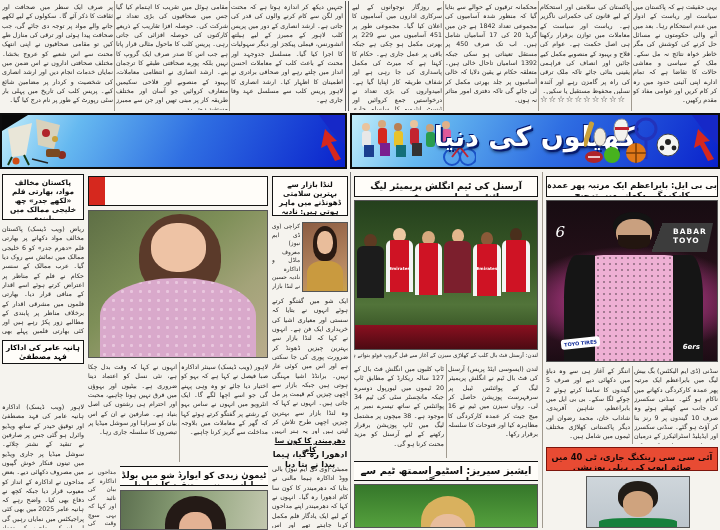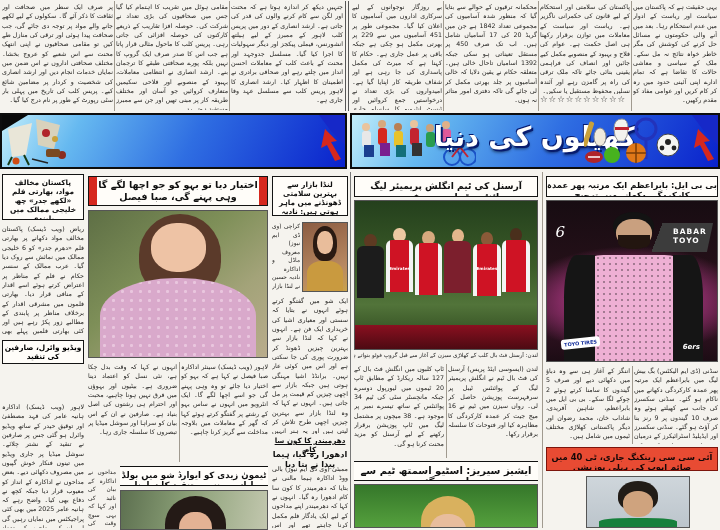--- a/index.html
+++ b/index.html
@@ -130,27 +130,26 @@
   </svg>
 </div>
 
 <div class="vline" style="left:350px;top:172px;height:356px;background:#777;"></div>
 
 <div class="abs hbox" style="left:2px;top:174px;width:82px;height:46px;font-size:7.4px;padding:3px 2px;">
   <span>پاکستان مخالف مواد، بھارتی فلم «لکھے جدر» چھ خلیجی ممالک میں پابندی</span>
 </div>
 <div class="abs ucol" style="left:2px;top:224px;width:82px;height:112px;">ریاض (ویب ڈیسک) پاکستان مخالف مواد دکھانے پر بھارتی فلم «دھرم جدر» کو 6 خلیجی ممالک میں نمائش سے روک دیا گیا۔ عرب ممالک کے سنسر حکام نے فلم کے مناظر پر اعتراض کرتے ہوئے اسے اقدار کے منافی قرار دیا۔ بھارتی فلموں میں مشرقی اقدار کے برخلاف مناظر پر پابندی کے مطالبے زور پکڑ رہے ہیں اور کئی بھارتی فلمیں پہلے بھی پابندی کا شکار ہو چکی ہیں۔</div>
 <div class="abs" style="left:2px;top:340px;width:82px;">
-  <div class="hania-row">ویڈیو وائرل، صارفین کی تنقید</div>
+  <div class="hania-row">ہانیہ عامر کی اداکار فہد مصطفیٰ</div>
 </div>
 <div class="abs ucol" style="left:2px;top:402px;width:82px;height:126px;">لاہور (ویب ڈیسک) اداکارہ ہانیہ عامر کی فہد مصطفیٰ اور توقیق حیدر کے ساتھ ویڈیو وائرل ہو گئی جس پر صارفین نے تنقید کے نشتر چلائے۔ سوشل میڈیا پر جاری ویڈیو میں تینوں فنکار خوش گپیوں میں مصروف دکھائی دیے۔ بعض مداحوں نے اداکارہ کے انداز کو معیوب قرار دیا جبکہ کچھ نے دفاع بھی کیا۔ واضح رہے کہ ہانیہ عامر 2025 میں بھی کئی پراجیکٹس میں نمایاں رہیں گی اور ان کے مداحوں کی تعداد میں مسلسل اضافہ ہو رہا ہے۔</div>
 
 <div class="abs" style="left:88px;top:176px;width:180px;height:30px;display:flex;border:1px solid #141414;background:#fffdf9;">
   <div class="redend"></div>
-  <div class="hplain" style="flex:1;font-size:9.6px;line-height:1.3;padding-top:2px;">اختیار دیا تو بہو کو جو اچھا لگے گا وہی پہنے گی، صبا فیصل</div>
   <div class="redend"></div>
 </div>
 <div class="abs photo" style="left:88px;top:210px;width:180px;height:148px;background:linear-gradient(140deg,#5e6f45 0%,#7e8f58 40%,#a3a379 70%,#b9ac8c 100%);">
   <div class="hair" style="left:28%;top:2%;width:46%;height:56%;background:#5b3a2a;"></div>
   <div class="face" style="left:35%;top:8%;width:31%;height:34%;background:#eec3a5;"></div>
   <div class="abs" style="left:6%;top:46%;width:88%;height:54%;border-radius:48% 48% 0 0;background:#d9a9cb;background-image:radial-gradient(circle,#e9c6de 1.2px,transparent 2px);background-size:9px 9px;"></div>
 </div>
 <div class="abs ucol" style="left:181px;top:362px;width:87px;height:100px;">لاہور (ویب ڈیسک) سینئر اداکارہ صبا فیصل نے کہا ہے کہ بہو کو اختیار دیا جائے تو وہ وہی پہنے گی جو اسے اچھا لگے گا۔ ایک انٹرویو میں انہوں نے ساس بہو کے رشتے پر گفتگو کرتے ہوئے کہا کہ گھر کے معاملات میں بلاوجہ مداخلت سے گریز کرنا چاہیے۔</div>
 <div class="abs ucol" style="left:88px;top:362px;width:89px;height:100px;">انہوں نے کہا کہ وقت بدل چکا ہے، نئی نسل کو اعتماد دینا ضروری ہے۔ بیٹیوں اور بہوؤں میں فرق نہیں ہونا چاہیے، محبت اور احترام ہی رشتوں کی اصل بنیاد ہے۔ صارفین نے ان کے اس بیان کو سراہا اور سوشل میڈیا پر تبصروں کا سلسلہ جاری رہا۔</div>
 <div class="vline" style="left:179px;top:362px;height:100px;"></div>

